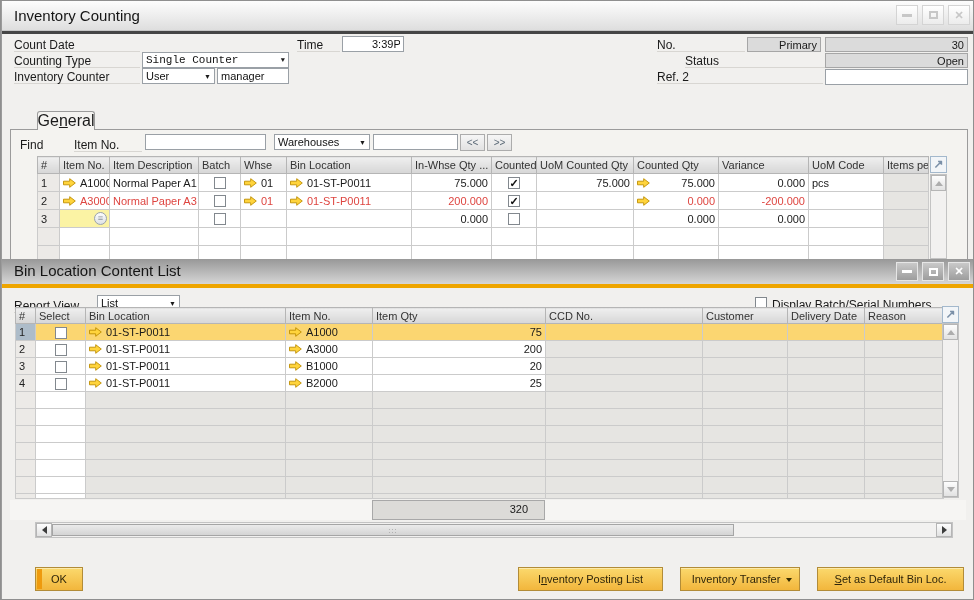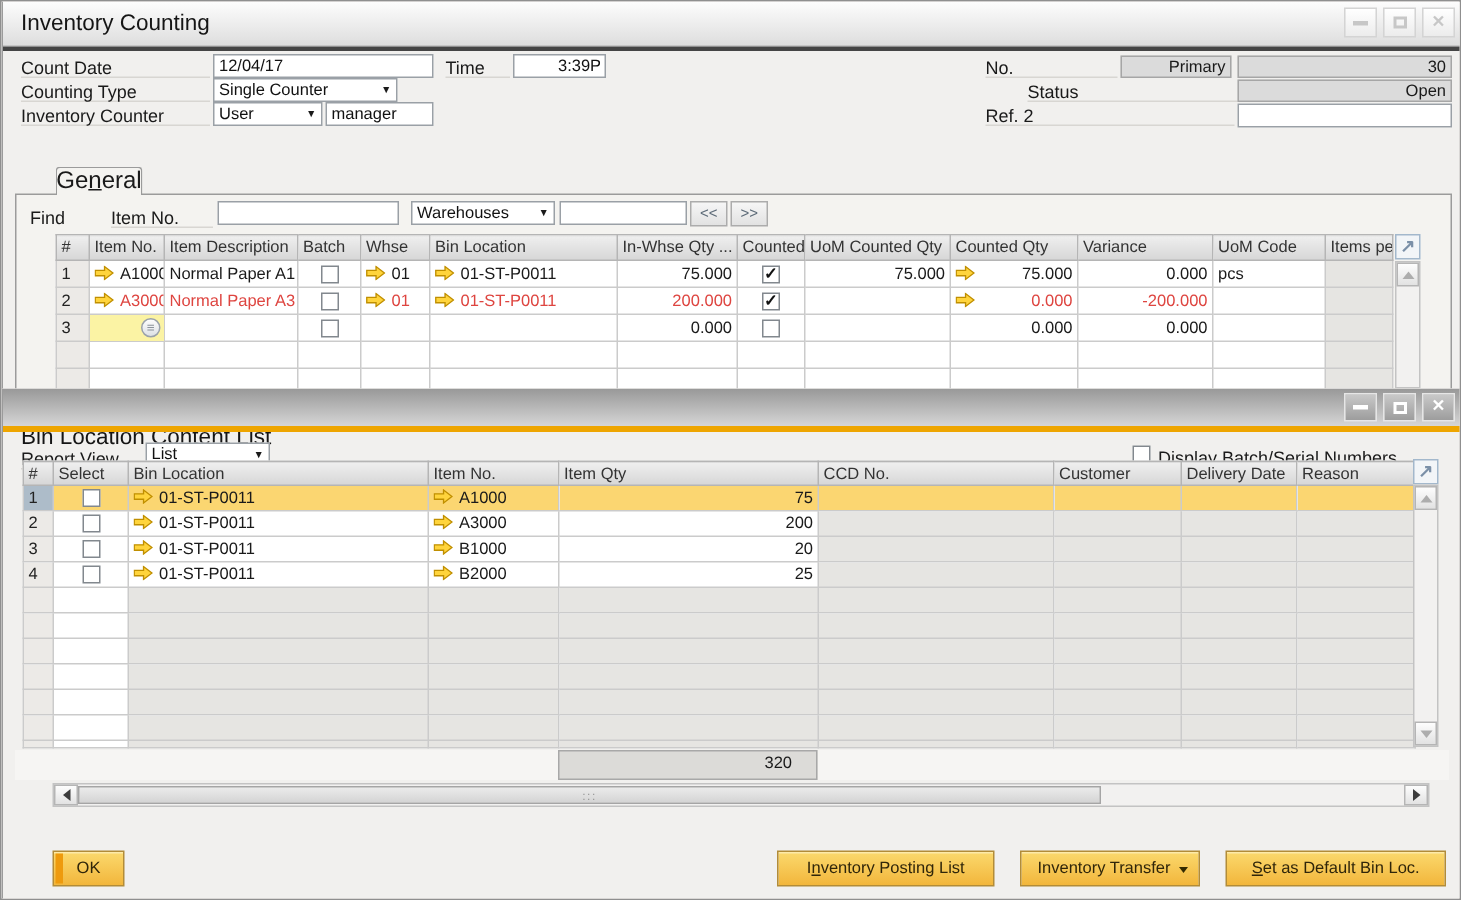--- a/index.html
+++ b/index.html
@@ -12,21 +12,21 @@
   .abs{position:absolute;}
   
   .win{position:absolute; left:0; width:974px; overflow:hidden; background:#f1f0ee;}
   #win1{top:0; height:258px; border-left:1px solid #9b9b9b; border-right:1px solid #9b9b9b;}
   #win2{top:258px; height:342px; border-left:1px solid #9b9b9b; border-right:1px solid #9b9b9b;}
   .titlebar{position:absolute; left:0; right:0; top:0;}
   #tb1{height:30px; background:linear-gradient(#fdfdfd,#dedede); border-bottom:1px solid #c6c6c6;}
   #tb2{height:25px; background:linear-gradient(#989898,#d6d6d6);}
   .win-title{position:absolute; left:12px; font-size:15px; color:#151515;}
   #tb1 .win-title{top:6px;}
-  #tb2 .win-title{top:3px;margin-top:21px;}
+  #tb2 .win-title{top:3px;}
   .darkstripe{position:absolute; left:0; right:0; top:30px; height:3px; background:#454545;}
   .goldstripe{position:absolute; left:0; right:0; top:25px; height:4px;}
   .wbtn{position:absolute; width:22px; height:20px; display:flex; align-items:center; justify-content:center;}
   .wbtn.light{background:linear-gradient(#ffffff,#ececec); border:1px solid #d4d4d4; color:#c7c7c7; top:4px;}
   .wbtn.dark{background:linear-gradient(#c9c9c9,#9d9d9d); border:1px solid #e6e6e6; color:#fff; top:3px; height:19px;}
   .b-close{right:4px;} .b-max{right:30px;} .b-min{right:56px;}
   .g-min{display:block; width:10px; height:3px; background:currentColor;}
   .g-max{display:block; width:9px; height:8px; border:2px solid currentColor;}
   .g-close{font-size:11px; font-weight:bold; line-height:1;}
   
@@ -115,26 +115,25 @@
       <span class="wbtn light b-max">
           <span class="g-max"></span>
         </span>
       <span class="wbtn light b-close">
           <span class="g-close">✕</span>
         </span>
     </div>
     <div class="darkstripe"></div>
 
     <span class="flabel" style="left:12px; top:37px; width:126px;">Count Date</span>
-    <input class="inp" style="left: 140px; top: 35px; width: 147px;" value="12/04/17">
     <span class="flabel" style="left:295px; top:37px; width:43px;">Time</span>
     <input class="inp" style="left: 340px; top: 35px; width: 62px; padding-left: 29px;" value="3:39PM">
 
     <span class="flabel" style="left:12px; top:53px; width:126px;">Counting Type</span>
-    <div class="dd" style="left:140px; top:51px; width:123px;">
+    <div class="dd" style="left:140px; top:51px; width:147px;font-family:Liberation Mono, monospace;">
       <span>Single Counter</span>
       <span class="dd-arr">▼</span>
     </div>
 
     <span class="flabel" style="left:12px; top:69px; width:126px;">Inventory Counter</span>
     <div class="dd" style="left:140px; top:67px; width:73px;">
       <span>User</span>
       <span class="dd-arr">▼</span>
     </div>
     <input class="inp" style="left: 215px; top: 67px; width: 72px;" value="manager">

